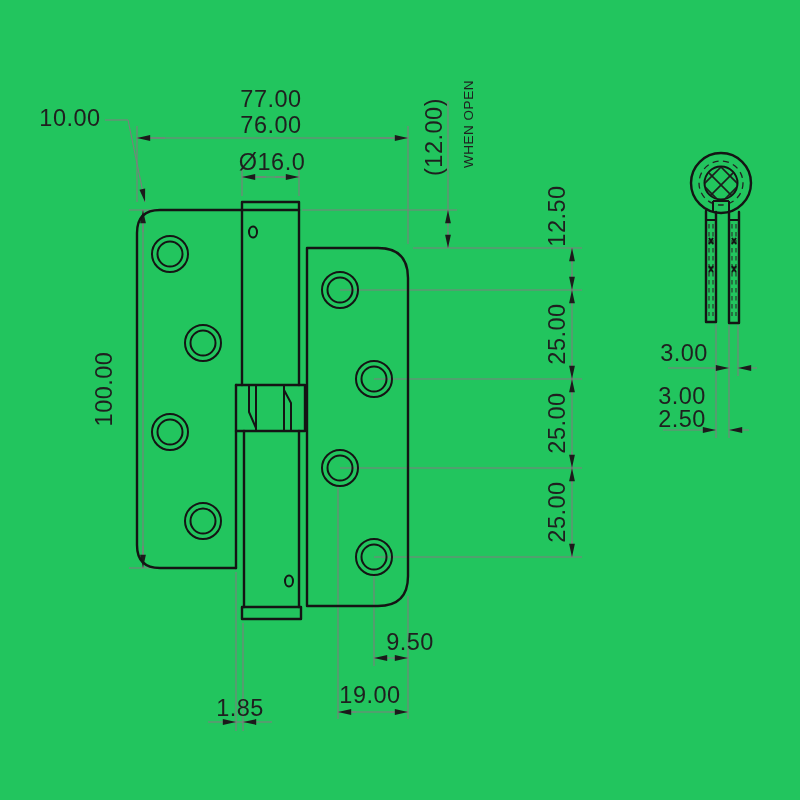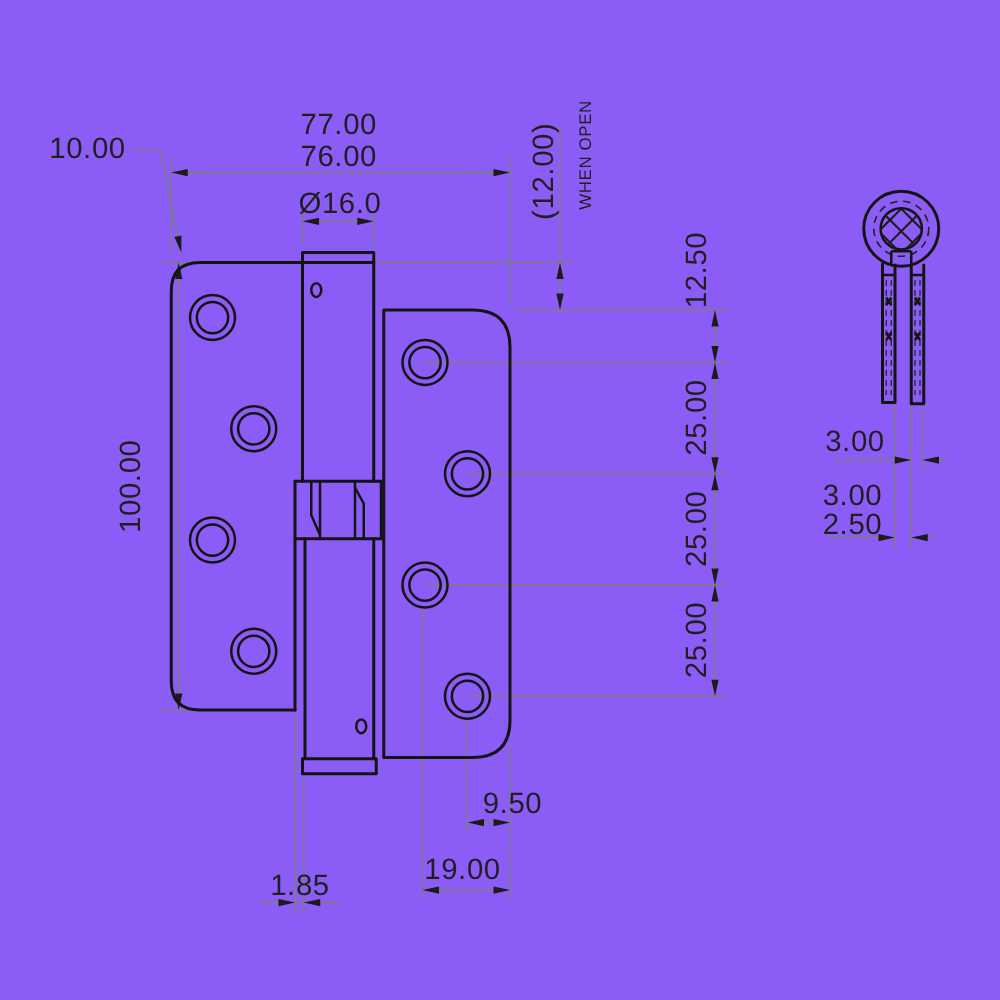--- a/index.html
+++ b/index.html
@@ -1,16 +1,16 @@
 <!DOCTYPE html>
 <html><head>
 <meta charset="utf-8">
 <style>
   html,body{margin:0;padding:0;background:#ffffff;}
-  .stage{position:relative;width:800px;height:800px;background:#8b5cf6;overflow:hidden;
+  .stage{position:relative;width:800px;height:800px;background:#22c55e;overflow:hidden;
          font-family:"Liberation Sans", sans-serif;text-align:right;}
   svg text{font-family:"Liberation Sans", sans-serif;fill:#1f1f1f;}
   .dimtxt{font-size:23.5px;letter-spacing:0.5px;}
   .notetxt{font-size:13.5px;letter-spacing:0.5px;}
   .obj{stroke:#141414;stroke-width:2.4;fill:none;stroke-linecap:round;stroke-linejoin:round;}
   .obj2{stroke:#141414;stroke-width:2;fill:none;}
   .thin{stroke:#7e7e7e;stroke-width:1.1;fill:none;}
   .hid{stroke:#2a2a2a;stroke-width:1.1;fill:none;stroke-dasharray:4.5 3.5;}
 </style>
 </head>

